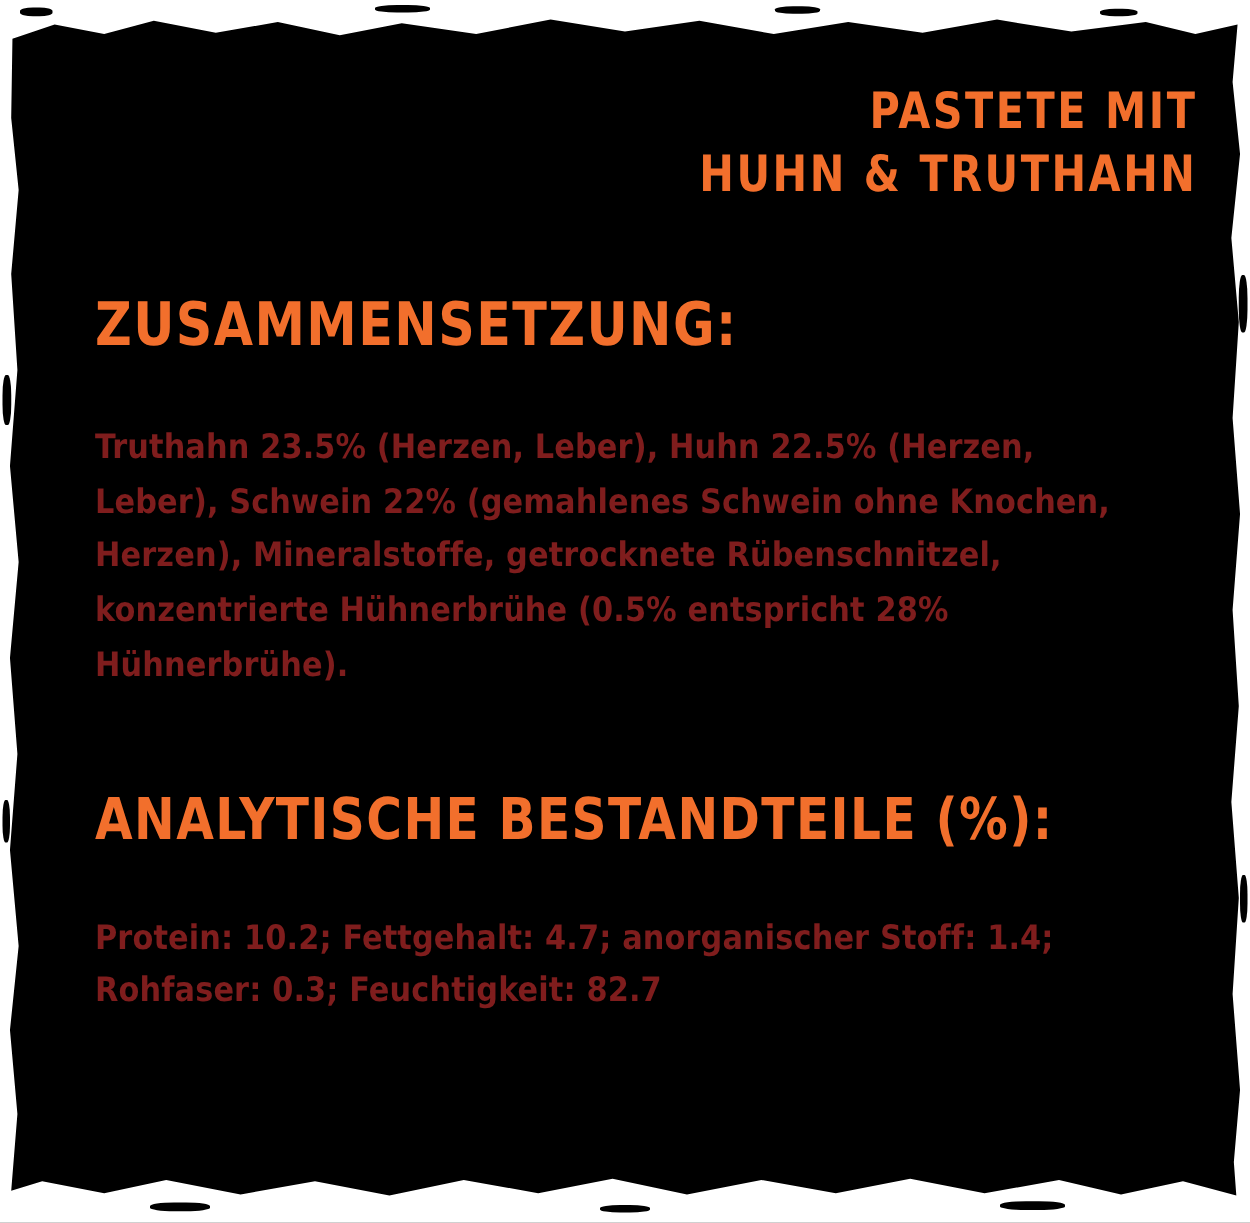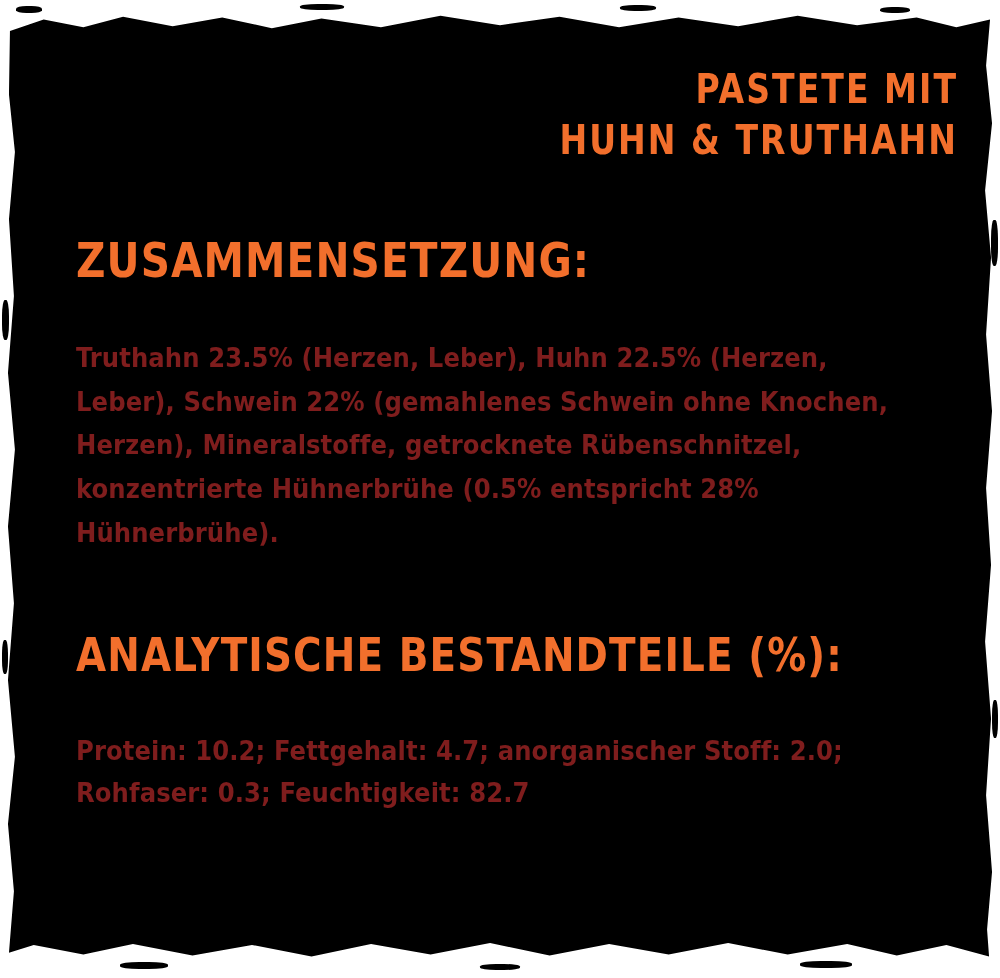--- a/index.html
+++ b/index.html
@@ -154,16 +154,16 @@
       <span class="line">PASTETE MIT</span>
       <span class="line">HUHN &amp; TRUTHAHN</span>
     </div>
 
     <div class="section-heading" id="heading-composition">ZUSAMMENSETZUNG:</div>
 
     <div class="body-text" id="composition-text">Truthahn 23.5% (Herzen, Leber), Huhn 22.5% (Herzen, Leber), Schwein 22% (gemahlenes Schwein ohne Knochen, Herzen), Mineralstoffe, getrocknete Rübenschnitzel, konzentrierte Hühnerbrühe (0.5% entspricht 28% Hühnerbrühe).</div>
 
     <div class="section-heading" id="heading-analytical">ANALYTISCHE BESTANDTEILE (%):</div>
 
-    <div class="body-text" id="analytical-text">Protein: 10.2; Fettgehalt: 4.7; anorganischer Stoff: 2.0; Rohfaser: 0.3; Feuchtigkeit: 82.7</div>
+    <div class="body-text" id="analytical-text">Protein: 10.2; Fettgehalt: 4.7; anorganischer Stoff: 1.4; Rohfaser: 0.3; Feuchtigkeit: 82.7</div>
 
   </div>
 </div>
 
 </body></html>

